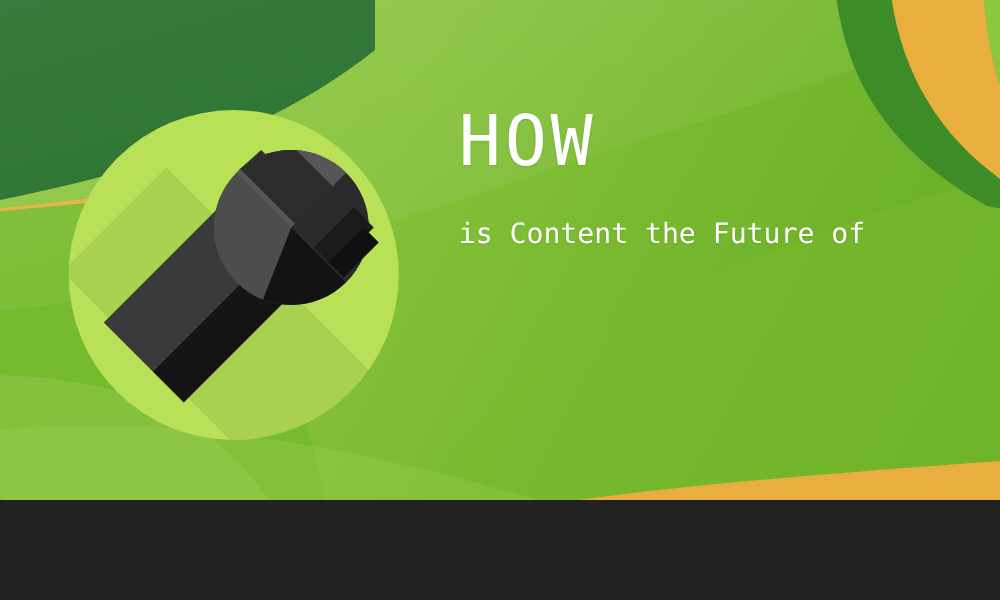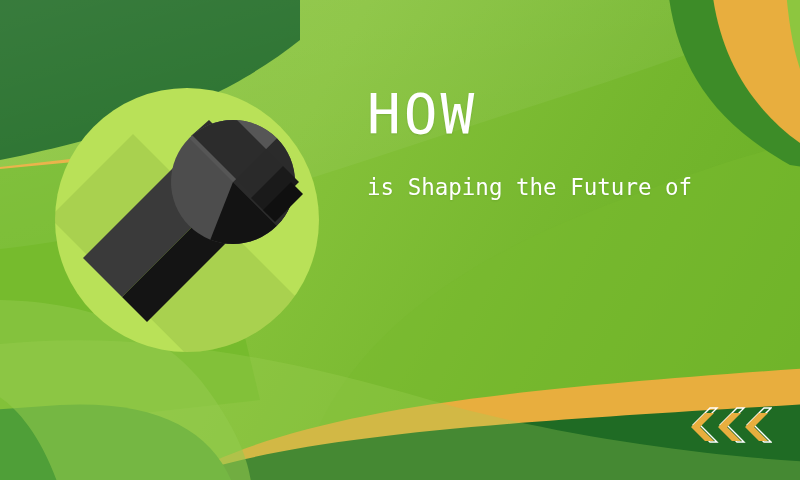--- a/index.html
+++ b/index.html
@@ -1,21 +1,21 @@
 <!DOCTYPE html>
 <html><head>
 <meta charset="utf-8">
 <title>TTS Banner</title>
 <style>
   html,body{margin:0;padding:0;background:#222;}
   *{box-sizing:border-box;}
 
   .banner{
     position:relative;
-    width:800px;height:480px;
+    width:800px;height:400px;
     overflow:hidden;
     font-family:"DejaVu Sans Mono","Liberation Mono",monospace;
     background:#b91c1c;
   }
 
   
   .bg-base{
     position:absolute;inset:0;
     background:linear-gradient(118deg,#8dc63f 0%,#86c23a 35%,#74b62d 68%,#66ad24 100%);
   }
@@ -177,21 +177,21 @@
         <path d="M 120,18 L 150,-12 L 262,100 L 232,130 Z" fill="#2a2a2a" opacity="0.95"></path>
       </g>
 
       <path d="M 186,88 L 218,56 L 234,72 L 202,104 Z" fill="#1a1a1a"></path>
       <path d="M 198,100 L 226,72 L 238,84 L 210,112 Z" fill="#101010"></path>
     </svg>
   </div>
 
   <div class="text-block">
     <div class="kicker">HOW</div>
-    <div class="subline">is Shaping the Future of</div>
+    <div class="subline">is Content the Future of</div>
   </div>
 
   <svg class="chevrons" viewBox="0 0 88 46" aria-hidden="true">
     <g>
       <path d="M 26,4 L 33,4 L 16,21 L 33,38 L 26,38 L 9,21 Z" fill="none" stroke="#ffffff" stroke-width="1.4"></path>
       <path d="M 21,9 L 30,9 L 16,23 L 30,37 L 21,37 L 7,23 Z" fill="#e8ae3e"></path>
     </g>
     <g transform="translate(27,0)">
       <path d="M 26,4 L 33,4 L 16,21 L 33,38 L 26,38 L 9,21 Z" fill="none" stroke="#ffffff" stroke-width="1.4"></path>
       <path d="M 21,9 L 30,9 L 16,23 L 30,37 L 21,37 L 7,23 Z" fill="#e8ae3e"></path>

